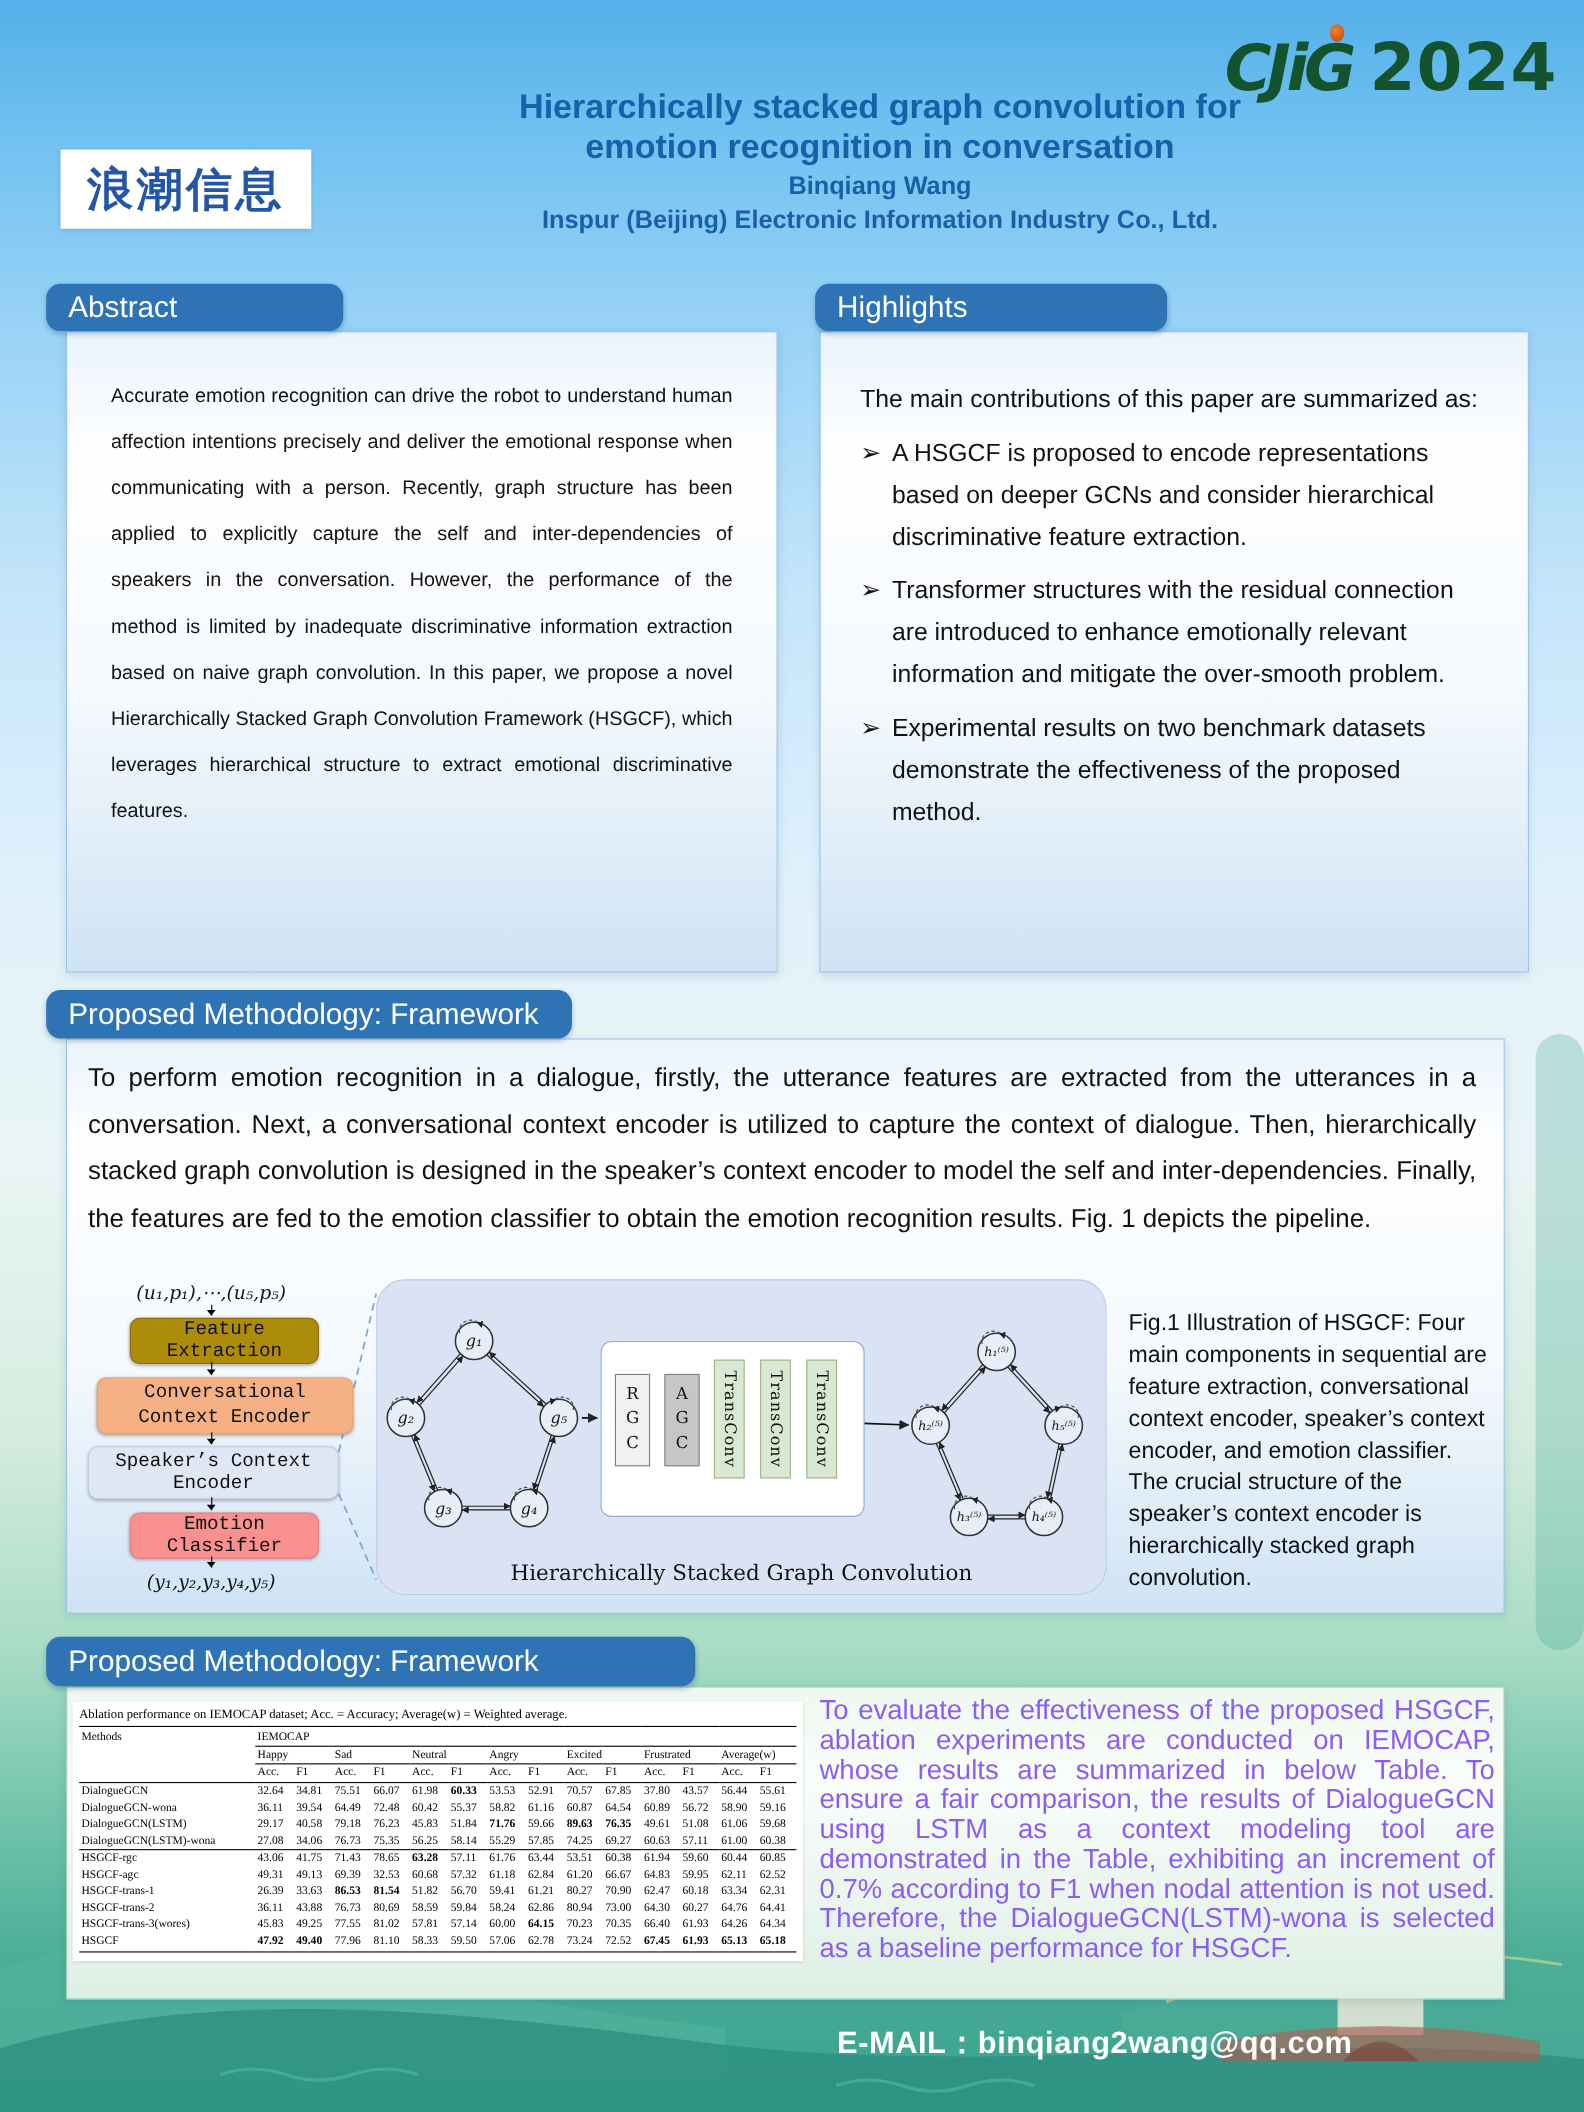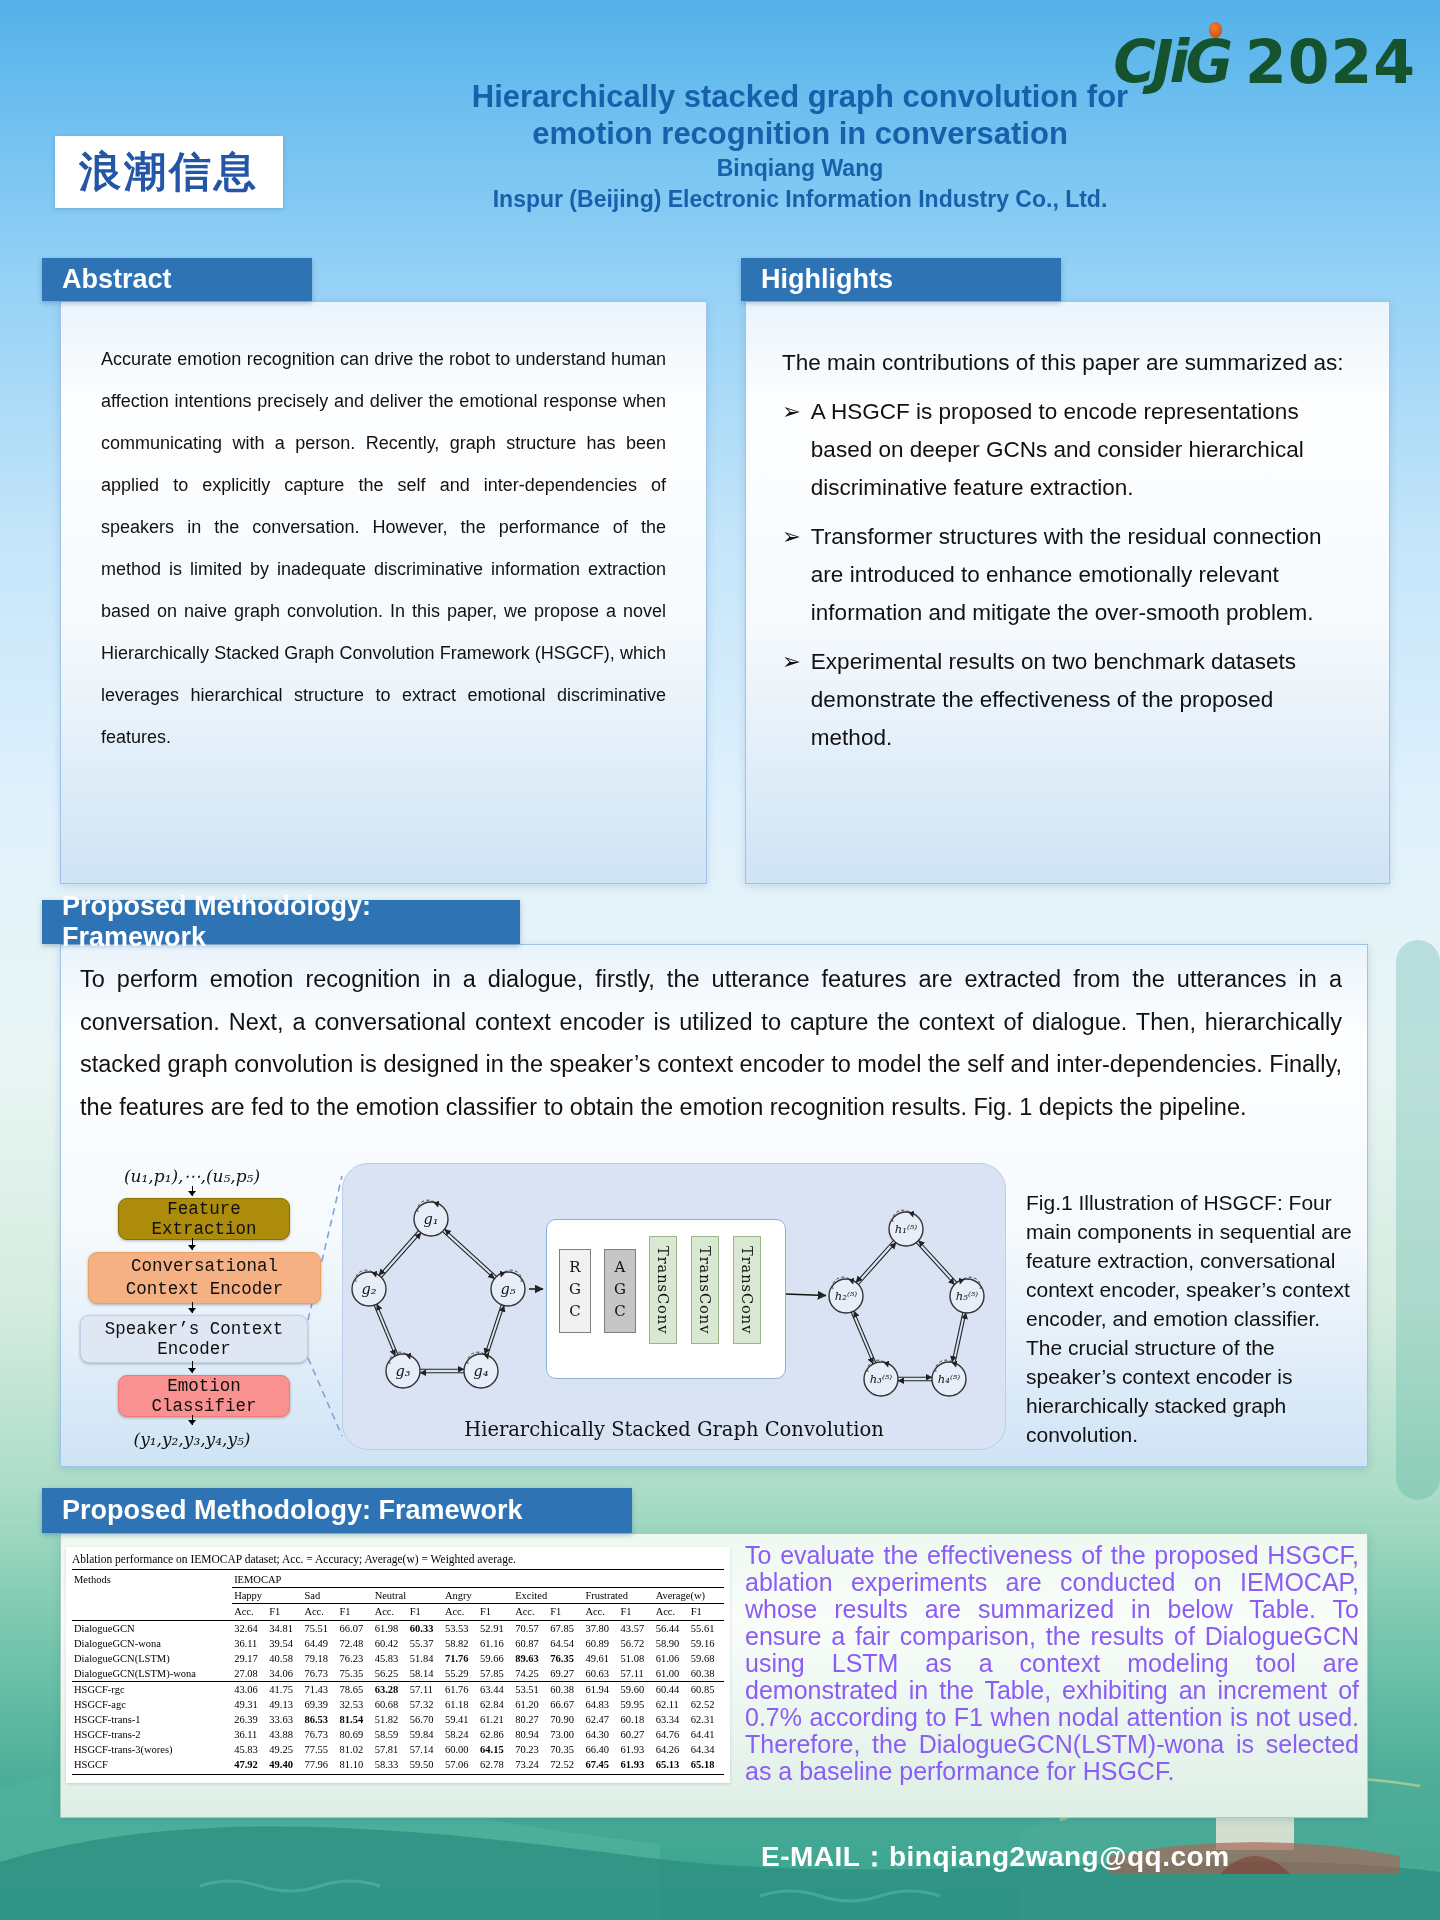--- a/index.html
+++ b/index.html
@@ -19,23 +19,23 @@
   .cjig-dot{position:absolute;width:13px;height:16px;border-radius:50%;
     background:radial-gradient(circle at 40% 35%,#f08030,#c3440c);left:96px;top:-8px;}
   .cjig-year{font:800 60px/64px "DejaVu Sans",sans-serif;margin-left:16px;letter-spacing:1px;}
   .title-wrap{left:260px;top:78px;width:1080px;text-align:center;color:#1761ab;}
   .title-line{font-size:31px;font-weight:bold;line-height:37px;}
   .author{left:260px;top:155px;width:1080px;text-align:center;color:#1761ab;
     font-size:23px;font-weight:bold;}
   .affil{left:260px;top:186px;width:1080px;text-align:center;color:#1761ab;
     font-size:23px;font-weight:bold;}
   
-  .bar{background:#2e74b5;color:#fff;font-size:27px;font-weight:bold;
+  .bar{background:#2e74b5;color:#fff;font-size:27px;font-weight:normal;
     display:flex;align-items:center;padding-left:20px;
-    box-shadow:0 2px 5px rgba(20,60,110,.3);z-index:3;}
+    box-shadow:0 2px 5px rgba(20,60,110,.3);z-index:3;border-radius:13px;}
   .panel{background:linear-gradient(180deg,#eaf4fc 0%,#fdfeff 18%,#f6fafd 55%,#cfe3f5 100%);
     border:1px solid #9fc3e6;box-shadow:0 2px 8px rgba(40,90,140,.18);z-index:2;}
   .panel.green{background:linear-gradient(180deg,#eef8f0 0%,#f9fdfa 30%,#ddefe5 100%);
     border:1px solid #a8cdbb;}
   .bar-abstract{left:42px;top:258px;width:250px;height:43px;}
   .panel-abstract{left:60px;top:301px;width:645px;height:581px;}
   .abstract-text{padding:36px 40px 0 40px;font-size:18px;line-height:42px;
     color:#111;text-align:justify;}
   .bar-highlights{left:741px;top:258px;width:300px;height:43px;}
   .panel-highlights{left:745px;top:301px;width:643px;height:581px;}

